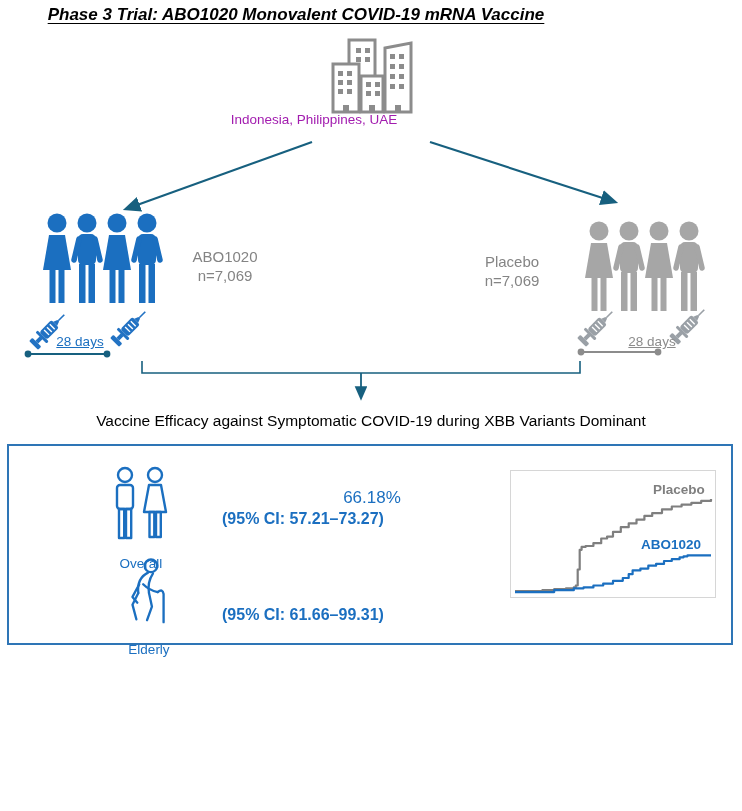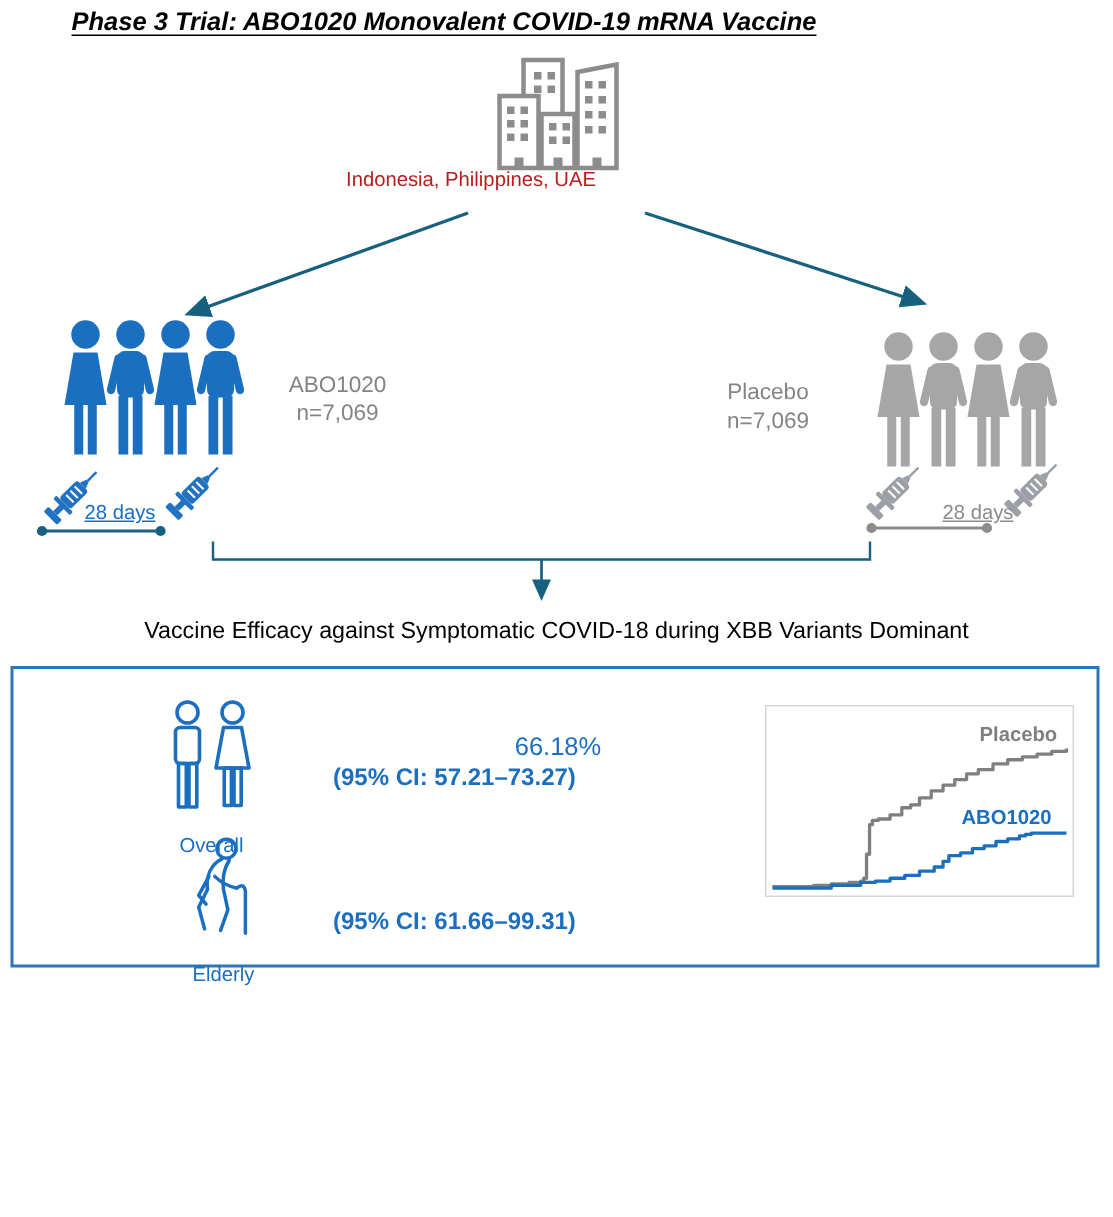--- a/index.html
+++ b/index.html
@@ -2,21 +2,21 @@
 <html><head>
 <meta charset="utf-8">
 <style>
   html,body{margin:0;padding:0;background:#fff;}
   .canvas{position:relative;width:742px;height:811px;background:#fff;
           font-family:"Liberation Sans",sans-serif;overflow:hidden;}
   .abs{position:absolute;}
   .page-title{top:5px;left:0;width:592px;text-align:center;font-size:17px;font-weight:bold;
               font-style:italic;color:#000;}
   .page-title span{text-decoration:underline;text-underline-offset:3px;}
-  .loc-text{top:112px;left:0;width:628px;text-align:center;font-size:13.5px;color:#b91c1c;}
+  .loc-text{top:112px;left:0;width:628px;text-align:center;font-size:13.5px;color:#a21caf;}
   .arm-label{width:110px;text-align:center;font-size:15px;color:#848484;line-height:19px;}
   .days-label{width:64px;text-align:center;font-size:13.5px;text-decoration:underline;}
   .days-blue{color:#1b6fc0;}
   .days-gray{color:#8c8c8c;}
   .section-heading{left:0;width:742px;text-align:center;font-size:15.5px;color:#000;}
   .eff-box{left:7px;top:444px;width:726px;height:201px;border:2px solid #2e75b6;box-sizing:border-box;background:#fff;}
   .ab-box{left:5px;top:690px;width:726px;height:113px;border:2.5px solid #1f3864;box-sizing:border-box;background:#fff;}
   .group-label{font-size:13.5px;color:#1b6fc0;text-align:center;margin-top:16px;}
   .eff-value{width:260px;text-align:center;font-size:17px;font-weight:normal;color:#1b6fc0;}
   .eff-ci{width:300px;text-align:left;font-size:16px;font-weight:bold;color:#1b6fc0;}
@@ -208,21 +208,21 @@
     <div>n=7,069</div>
   </div>
   <svg class="abs" style="left:574px;top:304px;color:#9aa0a6" width="46" height="46">
       <use href="#sym-syringe"></use>
     </svg>
   <svg class="abs" style="left:666px;top:302px;color:#9aa0a6" width="46" height="46">
       <use href="#sym-syringe"></use>
     </svg>
   <div class="abs days-label days-gray" style="left:620px;top:334px">28 days</div>
 
-  <div class="abs section-heading" style="top:412px">Vaccine Efficacy against Symptomatic COVID-18 during XBB Variants Dominant</div>
+  <div class="abs section-heading" style="top:412px">Vaccine Efficacy against Symptomatic COVID-19 during XBB Variants Dominant</div>
 
   <div class="abs eff-box">
     <svg class="abs" style="left:101px;top:20px;color:#1b6fc0" width="62" height="76">
         <use href="#sym-couple"></use>
       </svg>
     <div class="abs group-label" style="left:96px;top:94px;width:72px">Overall</div>
 
     <svg class="abs" style="left:113px;top:112px;color:#1b6fc0" width="54" height="70">
         <use href="#sym-elderly"></use>
       </svg>

